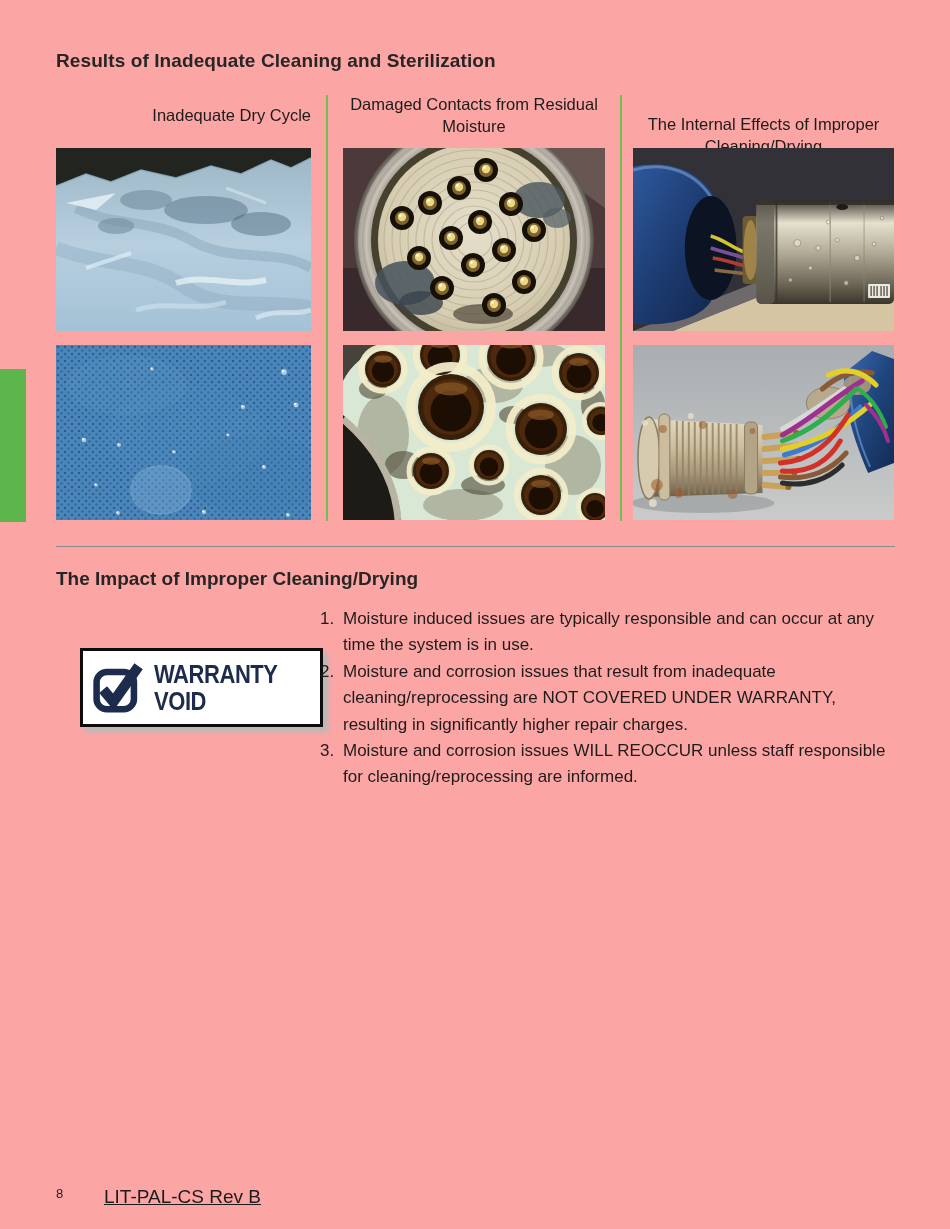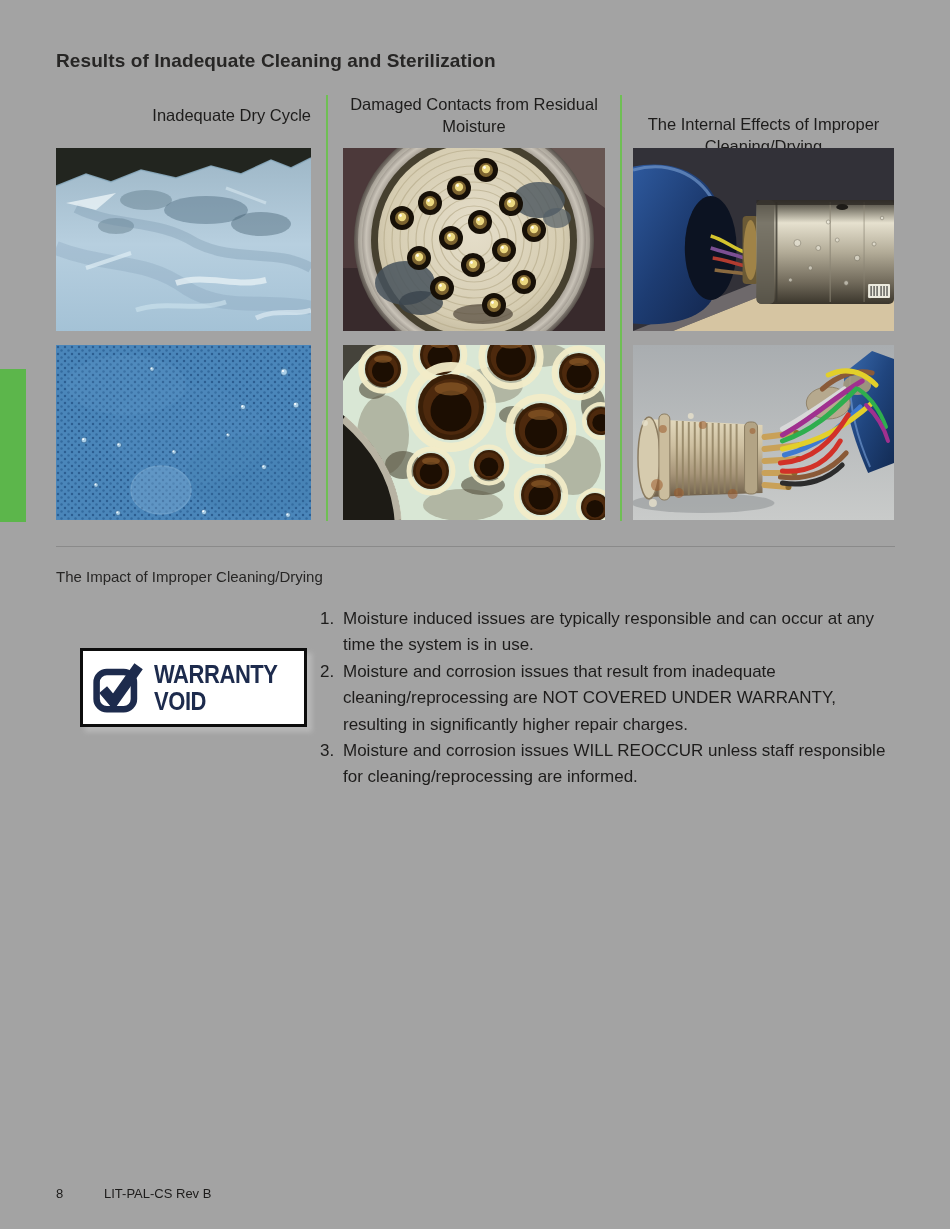--- a/index.html
+++ b/index.html
@@ -1,17 +1,17 @@
 <!DOCTYPE html>
 <html><head>
 <meta charset="utf-8">
 <style>
   html,body{margin:0;padding:0;background:#e9e9e9;}
   .page{
-    position:relative;width:950px;height:1229px;background:#a3a3a3;
+    position:relative;width:950px;height:1229px;background:#fca5a5;
     font-family:"Liberation Sans", sans-serif;color:#1d1c1b;overflow:hidden;
     margin:0 auto;
   }
   .page-title{
     position:absolute;left:56px;top:50px;font-size:19px;font-weight:700;color:#272625;
     letter-spacing:0.1px;
   }
   .col-header{
     position:absolute;text-align:center;font-size:16.5px;line-height:22px;color:#1d1c1b;
   }
@@ -31,41 +31,41 @@
   .ph4{left:56px;top:345px;width:255px;height:175px;}
   .ph5{left:343px;top:345px;width:262px;height:175px;}
   .ph6{left:633px;top:345px;width:261px;height:175px;}
   .green-tab{
     position:absolute;left:0;top:369px;width:26px;height:153px;background:#5cb64b;
   }
   .divider{
     position:absolute;left:56px;top:546px;width:839px;height:1px;background:#8a8a8a;
   }
   .section-heading{
-    position:absolute;left:56px;top:568px;font-size:15px;font-weight:400;color:#272625;
+    position:absolute;left:56px;top:568px;font-size:19px;font-weight:700;color:#272625;
   }
   .impact-list{
     position:absolute;left:320px;top:606px;width:578px;font-size:17px;line-height:26.4px;
   }
   .li-row{display:flex;}
   .li-num{width:23px;flex-shrink:0;}
   .li-text{flex:1;max-width:553px;}
   .b{font-weight:400;text-align:right;}
   .stamp{
     position:absolute;left:80px;top:648px;width:213px;height:73px;background:#fff;
     border:3px solid #0d0d0d;box-shadow:5px 5px 5px #b9b9b9;
-    display:flex;align-items:center;padding:0 0 0 8px;gap:7px;
+    display:flex;align-items:center;padding:0 16px 0 8px;gap:7px;
   }
   .stamp-check{flex-shrink:0;margin-top:-6px;}
   .stamp-text{
     color:#1d2b4d;font-weight:700;line-height:27px;font-size:25px;letter-spacing:-0.5px;
     transform:scaleX(0.88);transform-origin:left center;white-space:nowrap;
   }
   .footer-pagenum{position:absolute;left:56px;top:1186px;font-size:13px;color:#1d1c1b;}
-  .footer-ref{position:absolute;left:104px;top:1186px;font-size:13px;color:#1d1c1b;}
+  .footer-ref{position:absolute;left:104px;top:1186px;font-size:19px;color:#1d1c1b;text-decoration:underline;}
 </style>
 </head>
 <body>
 
 <div class="page">
 
   <div class="page-title">Results of Inadequate Cleaning and Sterilization</div>
 
   <div class="col-header c1">Inadequate Dry Cycle</div>
   <div class="col-header c2">Damaged Contacts from Residual Moisture</div>

